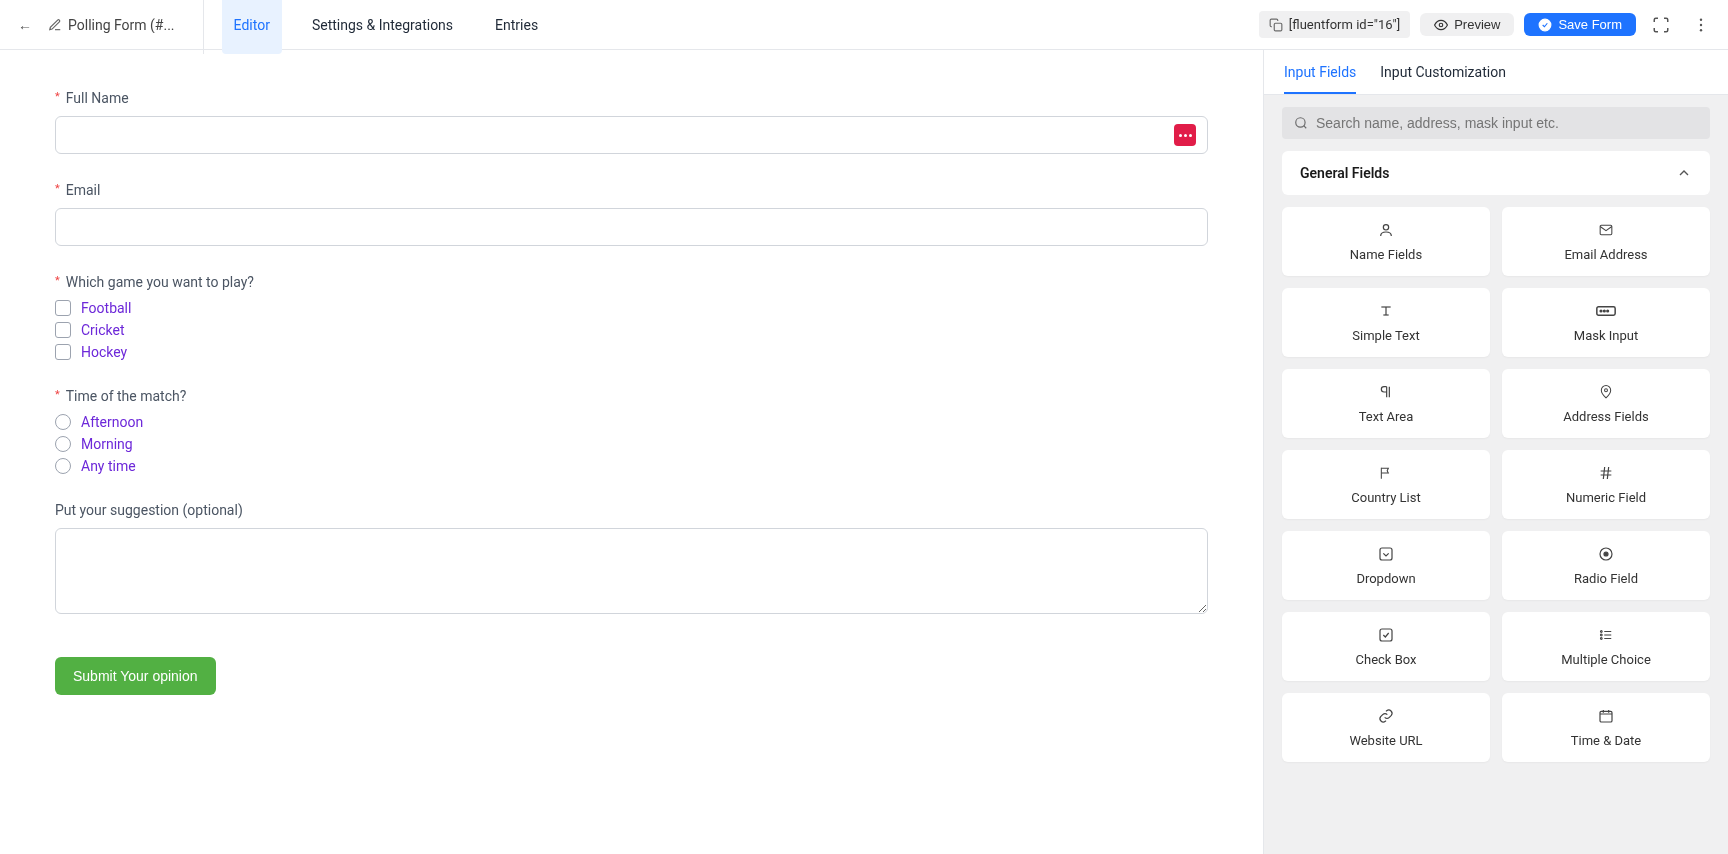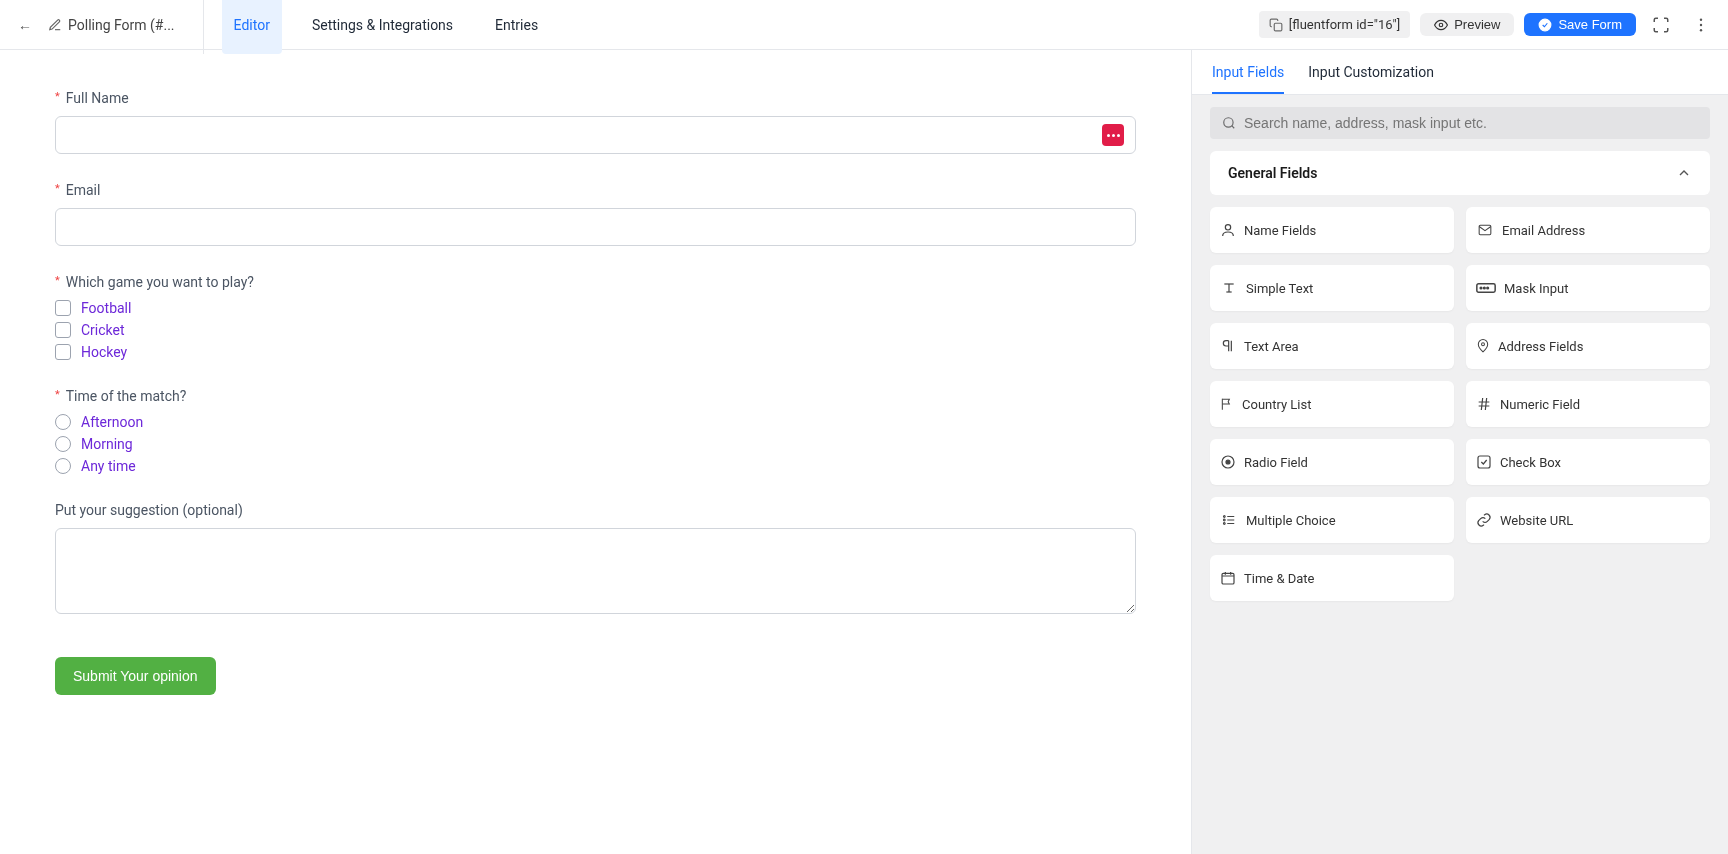--- a/index.html
+++ b/index.html
@@ -22,21 +22,21 @@
 .shortcode-box { background: #f0f0f1; border-radius: 4px; padding: 6px 10px; display: flex; align-items: center; gap: 6px; color: #333; font-size: 13px; }
 .shortcode-box .copy-icon { opacity: .7; }
 .btn { display: inline-flex; align-items: center; gap: 6px; padding: 4px 14px; border-radius: 6px; border: none; cursor: pointer; font-size: 13px; }
 .btn-preview { background: #f0f0f1; color: #333; }
 .btn-save { background: #1e73ff; color: #fff; }
 .btn-save .check-icon svg { stroke: #fff; fill: #fff; }
 .icon-btn { background: transparent; border: none; cursor: pointer; padding: 4px 6px; color: #555; }
 
 .layout { display: flex; height: calc(100vh - 50px); }
 .canvas { flex: 1; overflow-y: auto; padding: 40px 55px; border-right: 1px solid #e5e7eb; }
-.sidebar { width: 536px; display: flex; flex-direction: column; background: #f0f0f1; }
+.sidebar { width: 464px; display: flex; flex-direction: column; background: #f0f0f1; }
 
 .form-field { margin-bottom: 28px; }
 .form-label { display: flex; align-items: center; gap: 6px; font-size: 14px; color: #4b5563; margin-bottom: 10px; }
 .required-star { color: #ef4444; font-size: 11px; position: relative; top: -2px; }
 .text-input { position: relative; }
 .text-input input { width: 100%; height: 38px; border: 1px solid #d1d5db; border-radius: 6px; padding: 8px 10px; font-size: 14px; }
 .name-adorn { position: absolute; right: -24px; top: 50%; transform: translateY(-50%); width: 22px; height: 22px; background: #e11d48; border-radius: 4px; display: flex; align-items: center; justify-content: center; }
 .name-adorn span { display: flex; gap: 2px; }
 .name-adorn span i { width: 3px; height: 3px; border-radius: 50%; background: #fff; display: block; }
 
@@ -56,21 +56,21 @@
 
 .search-row { padding: 12px 18px; }
 .search-box { background: #e3e3e5; border-radius: 4px; display: flex; align-items: center; gap: 8px; padding: 8px 12px; }
 .search-box input { background: transparent; border: none; outline: none; flex: 1; font-size: 14px; color: #555; }
 .search-box .search-icon { opacity: .6; }
 
 .section-header { background: #fff; padding: 14px 18px; font-weight: 600; font-size: 14px; display: flex; justify-content: space-between; border-radius: 6px; margin: 0 18px; }
 .section-header .chev { color: #555; }
 
 .fields-grid { display: grid; grid-template-columns: 1fr 1fr; gap: 12px; padding: 12px 18px; }
-.field-card { background: #fff; border-radius: 6px; padding: 14px 10px; text-align: center; cursor: grab; box-shadow: 0 1px 2px rgba(0,0,0,.04); display: flex; align-items: center; gap: 8px; }
+.field-card { background: #fff; border-radius: 6px; padding: 14px 10px; text-align: center; cursor: grab; box-shadow: 0 1px 2px rgba(0,0,0,.04); display: flex; flex-direction: column; align-items: center; gap: 8px; }
 .field-card .icon { height: 18px; display: flex; align-items: center; justify-content: center; color: #444; }
 .field-card .label { font-size: 13px; color: #333; }
 
 svg { display: block; }
 </style>
 </head>
 <body>
 
 <div class="topbar">
   <div class="topbar-left">
@@ -317,20 +317,29 @@
 
       <div class="field-card">
         <span class="icon">
           <svg width="16" height="16" viewBox="0 0 24 24" fill="none" stroke="currentColor" stroke-width="1.8">
               <path d="M4 9h16M4 15h16M10 3L8 21M16 3l-2 18"></path>
             </svg>
         </span>
         <span class="label">Numeric Field</span>
       </div>
 
+      <div class="field-card">
+        <span class="icon">
+          <svg width="16" height="16" viewBox="0 0 24 24" fill="none" stroke="currentColor" stroke-width="1.8">
+              <rect x="3" y="3" width="18" height="18" rx="3"></rect>
+              <path d="M8 11l4 4 4-4"></path>
+            </svg>
+        </span>
+        <span class="label">Dropdown</span>
+      </div>
 
       <div class="field-card">
         <span class="icon">
           <svg width="16" height="16" viewBox="0 0 24 24" fill="none" stroke="currentColor" stroke-width="1.8">
               <circle cx="12" cy="12" r="9"></circle>
               <circle cx="12" cy="12" r="3" fill="currentColor"></circle>
             </svg>
         </span>
         <span class="label">Radio Field</span>
       </div>

